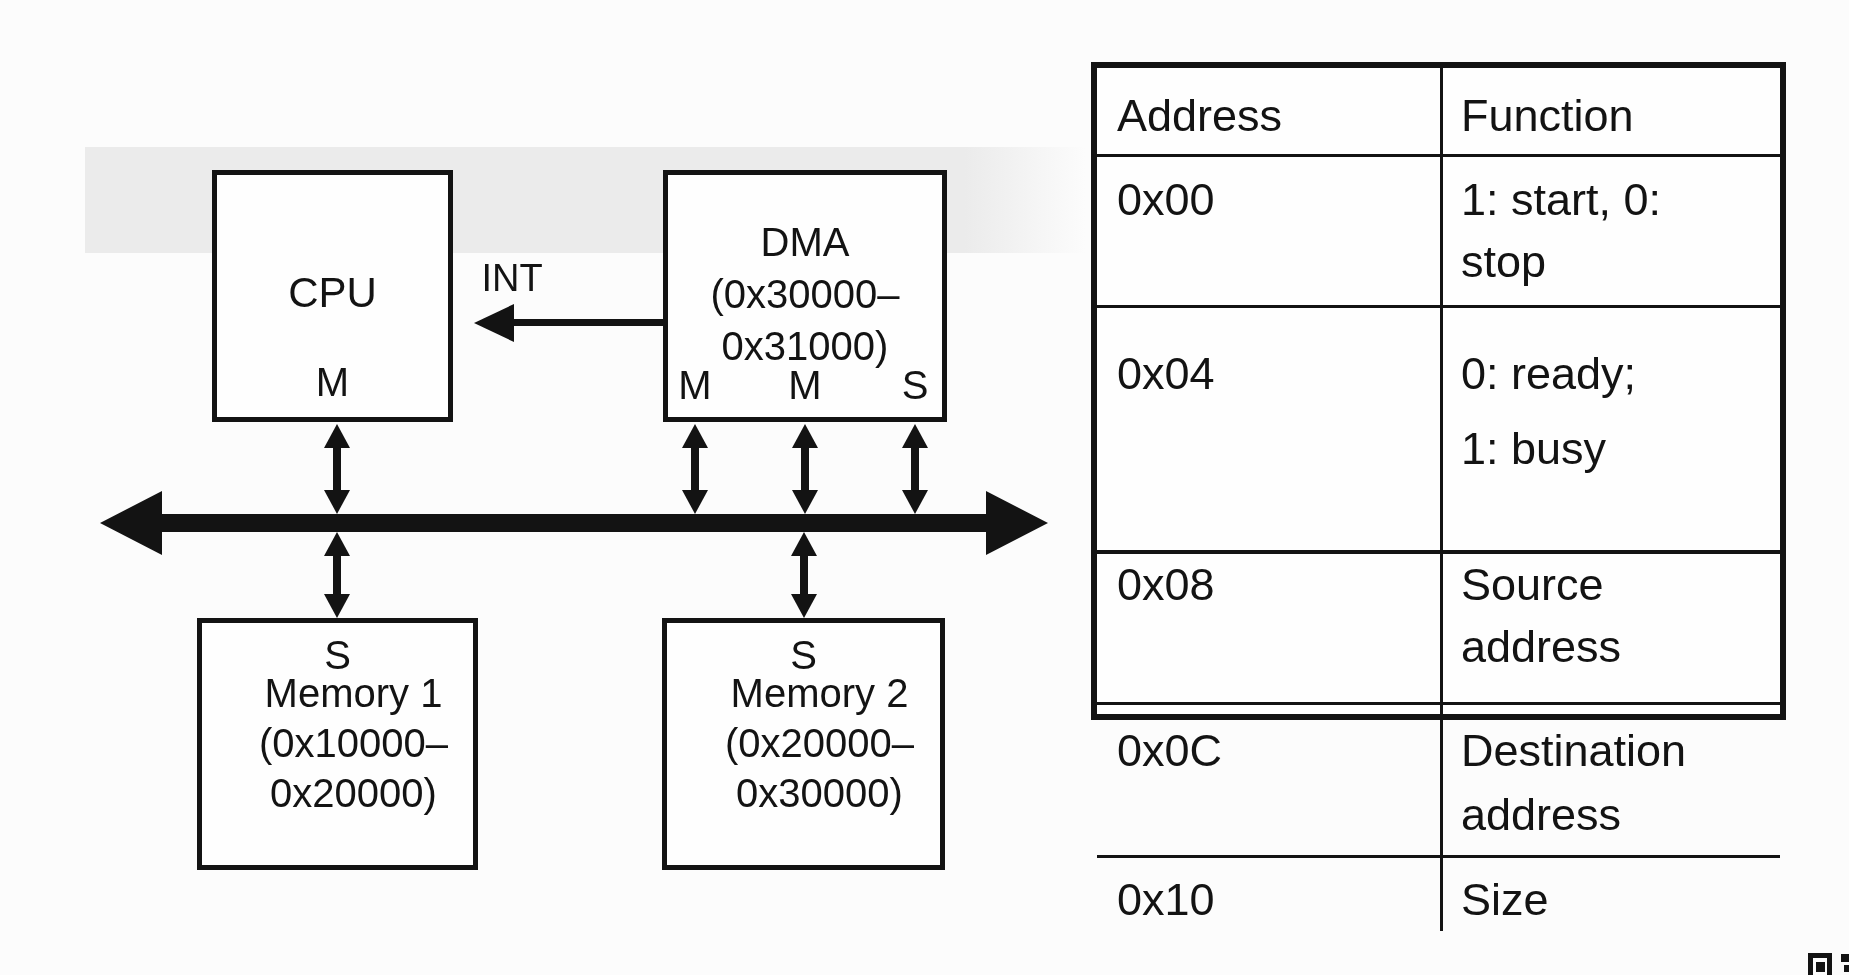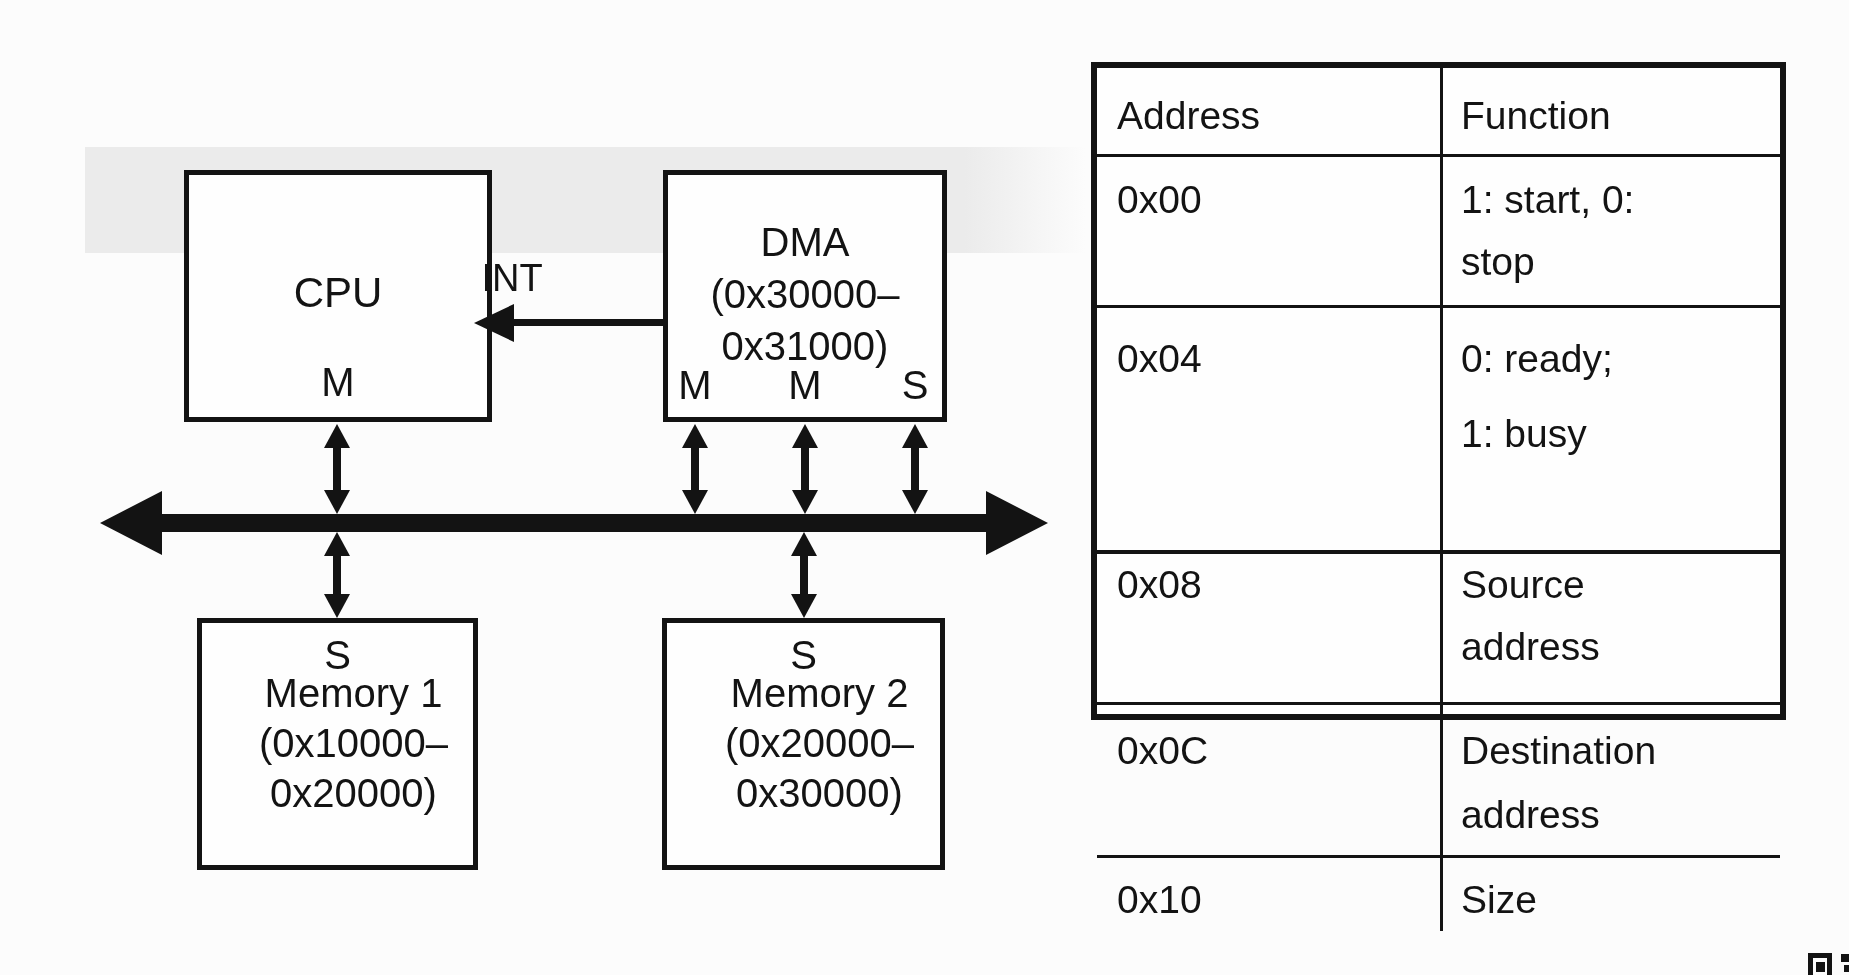--- a/index.html
+++ b/index.html
@@ -11,21 +11,21 @@
   
   .band{
     position:absolute;left:85px;top:147px;width:1000px;height:106px;
     background:linear-gradient(90deg,#ebebeb 0%,#ebebeb 88%,rgba(235,235,235,0) 100%);
   }
   
   .dbox{
     position:absolute;background:#fefefe;border:5px solid #131313;
     box-sizing:border-box;text-align:center;
   }
-  #cpu-box{left:184px;top:170px;width:308px;height:252px;}
+  #cpu-box{left:212px;top:170px;width:241px;height:252px;}
   #dma-box{left:663px;top:170px;width:284px;height:252px;padding-left:19px;}
   #mem1-box{left:197px;top:618px;width:281px;height:252px;}
   #mem2-box{left:662px;top:618px;width:283px;height:252px;}
   .box-title{position:absolute;left:0;right:0;top:94px;font-size:42px;line-height:48px;}
   .cpu-port{position:absolute;left:0;right:0;top:185px;font-size:40px;line-height:44px;}
   .dma-lines{position:absolute;left:0;right:0;top:41px;font-size:40px;line-height:52px;}
   .port{position:absolute;top:188px;font-size:40px;line-height:44px;transform:translateX(-50%);}
   .port.p1{left:27px;} .port.p2{left:137px;} .port.p3{left:247px;}
   .mem-port{position:absolute;left:0;right:0;top:10px;font-size:40px;line-height:44px;}
   .mem-lines{position:absolute;left:0;right:0;top:45px;font-size:40px;line-height:50px;padding-left:32px;}
@@ -57,29 +57,29 @@
   #arr-dma-bus3{left:902px;top:424px;height:90px;}
   #arr-bus-mem1{left:324px;top:532px;height:86px;}
   #arr-bus-mem2{left:791px;top:532px;height:86px;}
 
   
   .regtable{
     position:absolute;left:1091px;top:62px;width:695px;height:658px;
     border:6px solid #131313;box-sizing:border-box;background:#fefefe;
     display:grid;grid-template-columns:346px 1fr;
     grid-template-rows:89px 151px 246px 151px 153px 1fr;
-    font-size:39px;
+    font-size:45px;
   }
   .tcell{box-sizing:border-box;padding-left:20px;border-bottom:3px solid #131313;}
   .tcell.c1{border-right:3px solid #131313;}
   .tcell.c2{padding-left:18px;}
   .tcell.last{border-bottom:none;}
   .tcell.hdr{padding-top:17px;line-height:62px;}
   .tcell.r1{padding-top:12px;line-height:62px;}
-  .tcell.r2{padding-top:13px;line-height:75px;}
+  .tcell.r2{padding-top:28px;line-height:75px;}
   .tcell.r3{padding-top:0;line-height:62px;}
   .tcell.r4{padding-top:14px;line-height:64px;}
   .tcell.r5{padding-top:11px;line-height:62px;}
   .tcell.sep-heavy{border-bottom-width:4px;}
 
   
   .qr{position:absolute;left:1808px;top:953px;width:48px;height:40px;}
   .qr .f{position:absolute;left:0;top:0;width:24px;height:30px;border:5px solid #131313;box-sizing:border-box;}
   .qr .fi{position:absolute;left:8px;top:9px;width:9px;height:10px;background:#131313;}
   .qr .b1{position:absolute;left:33px;top:1px;width:9px;height:8px;background:#131313;}

